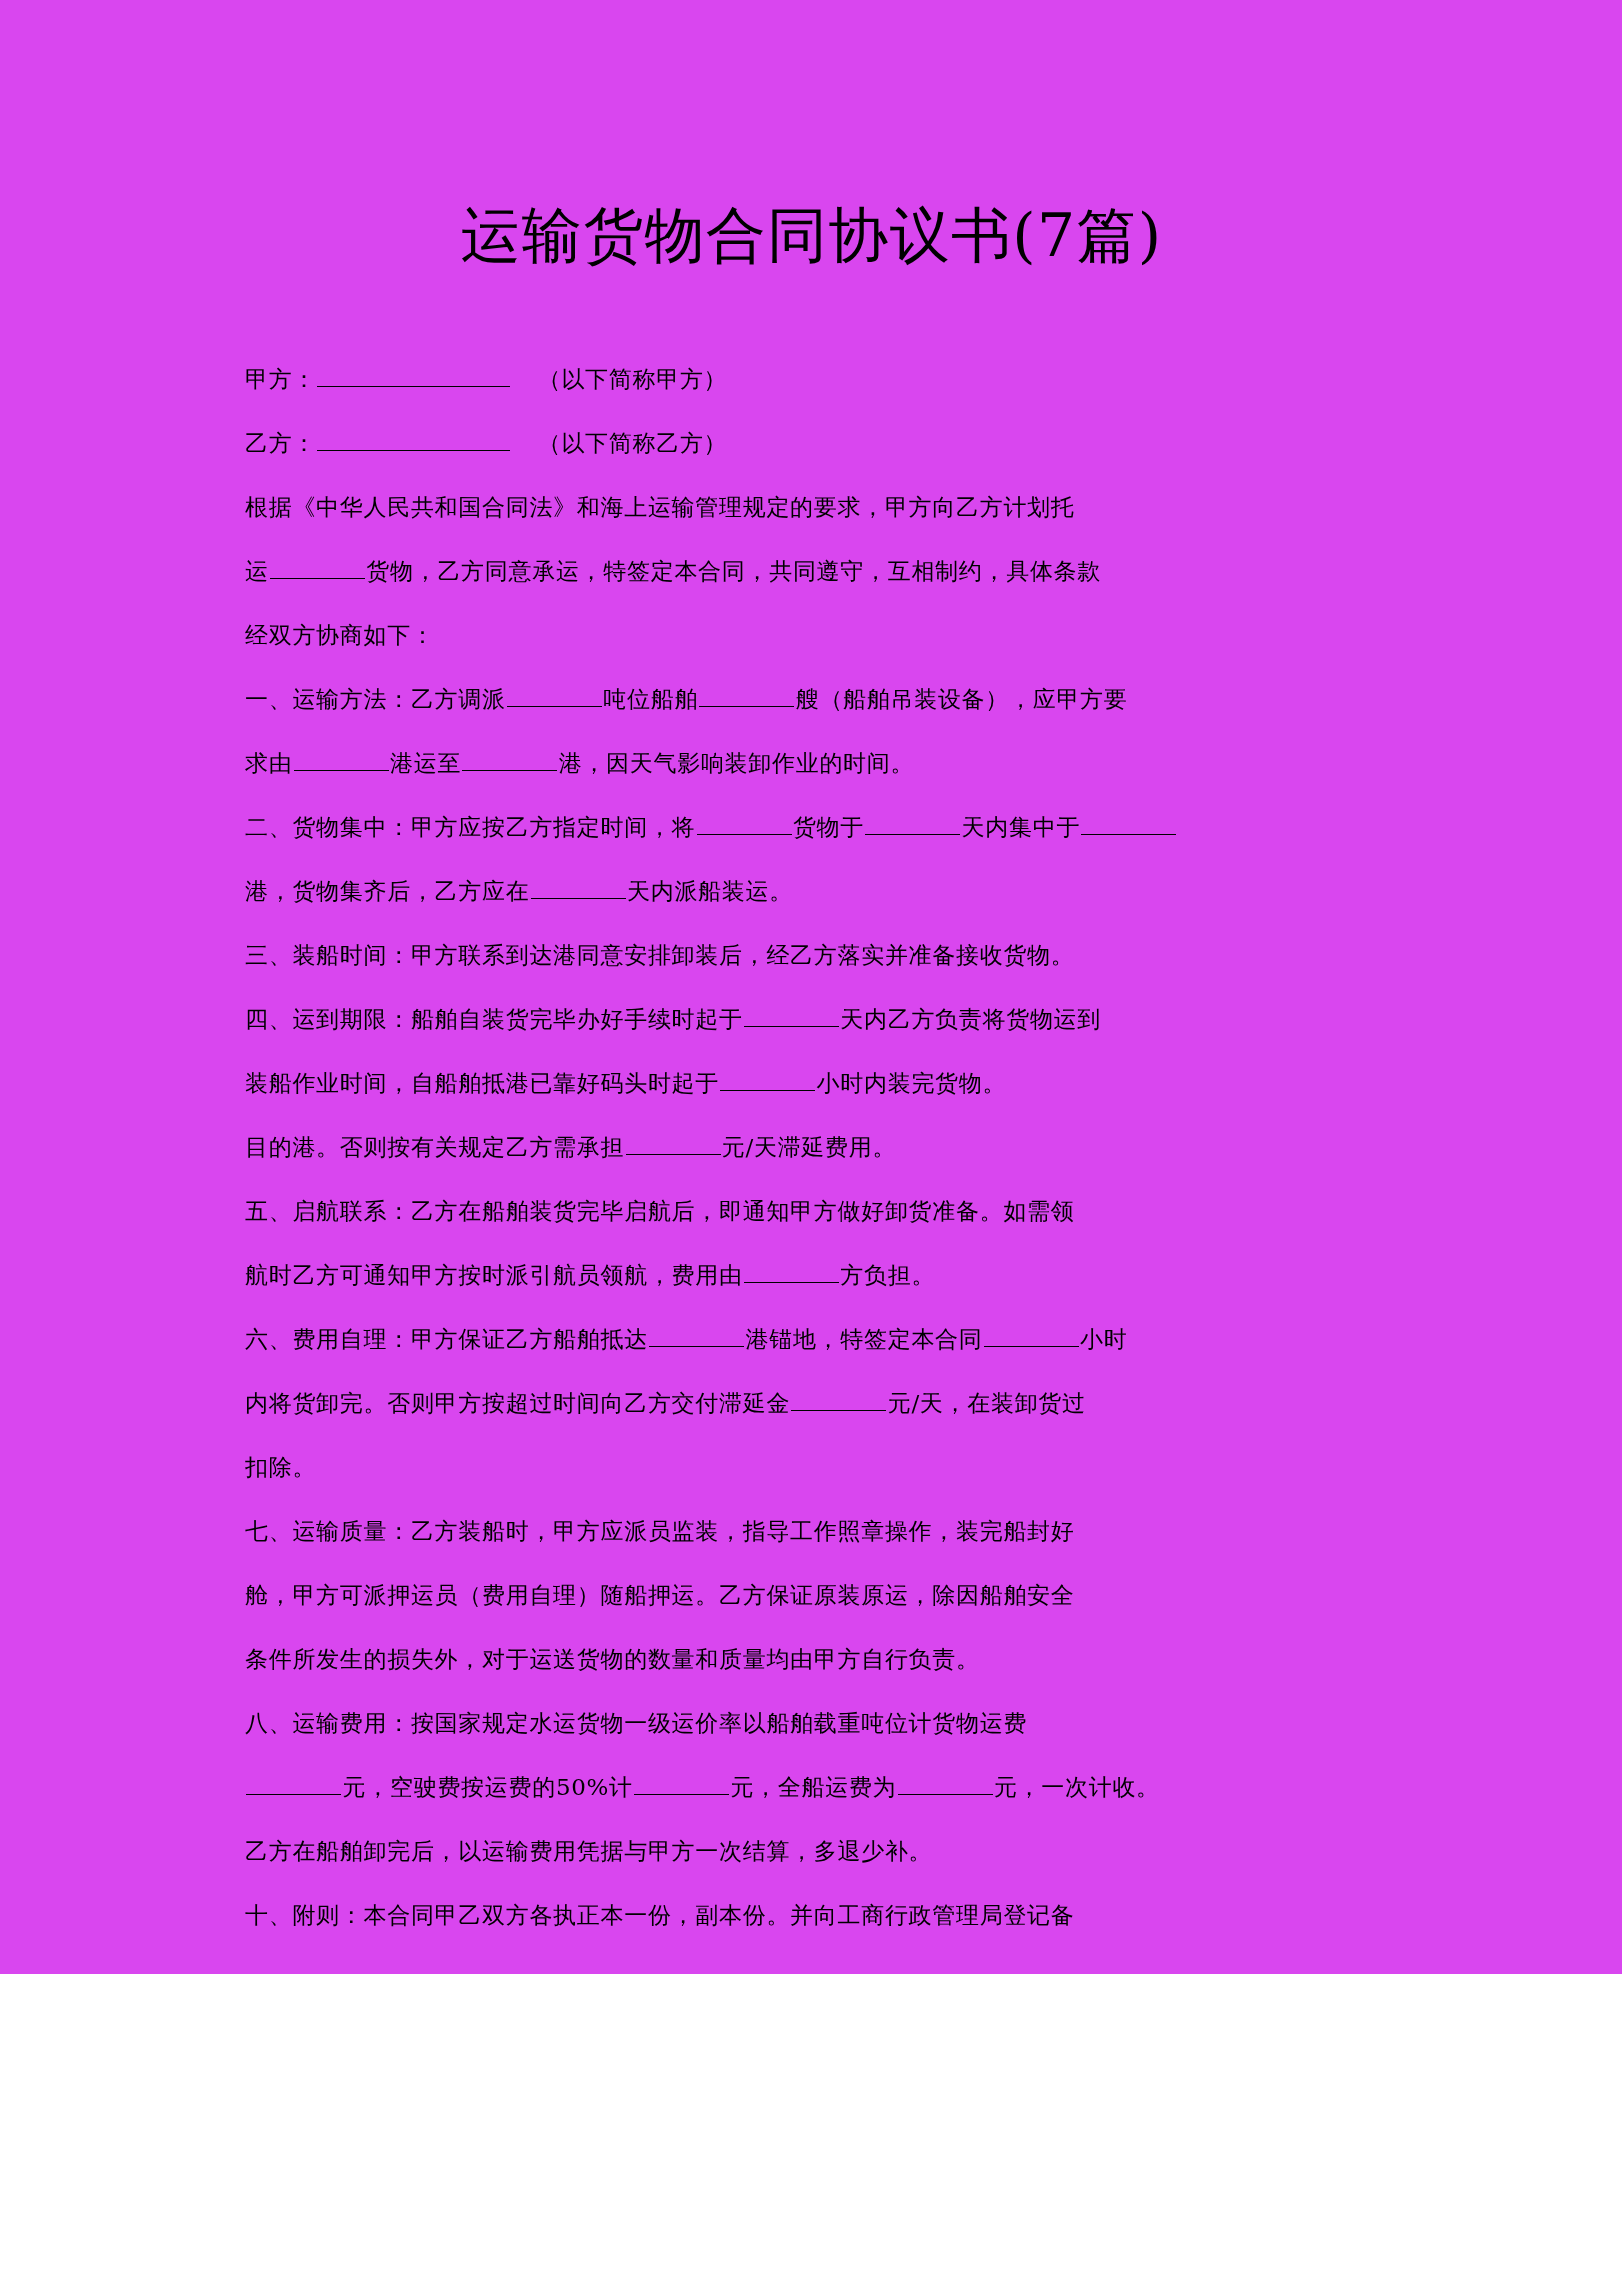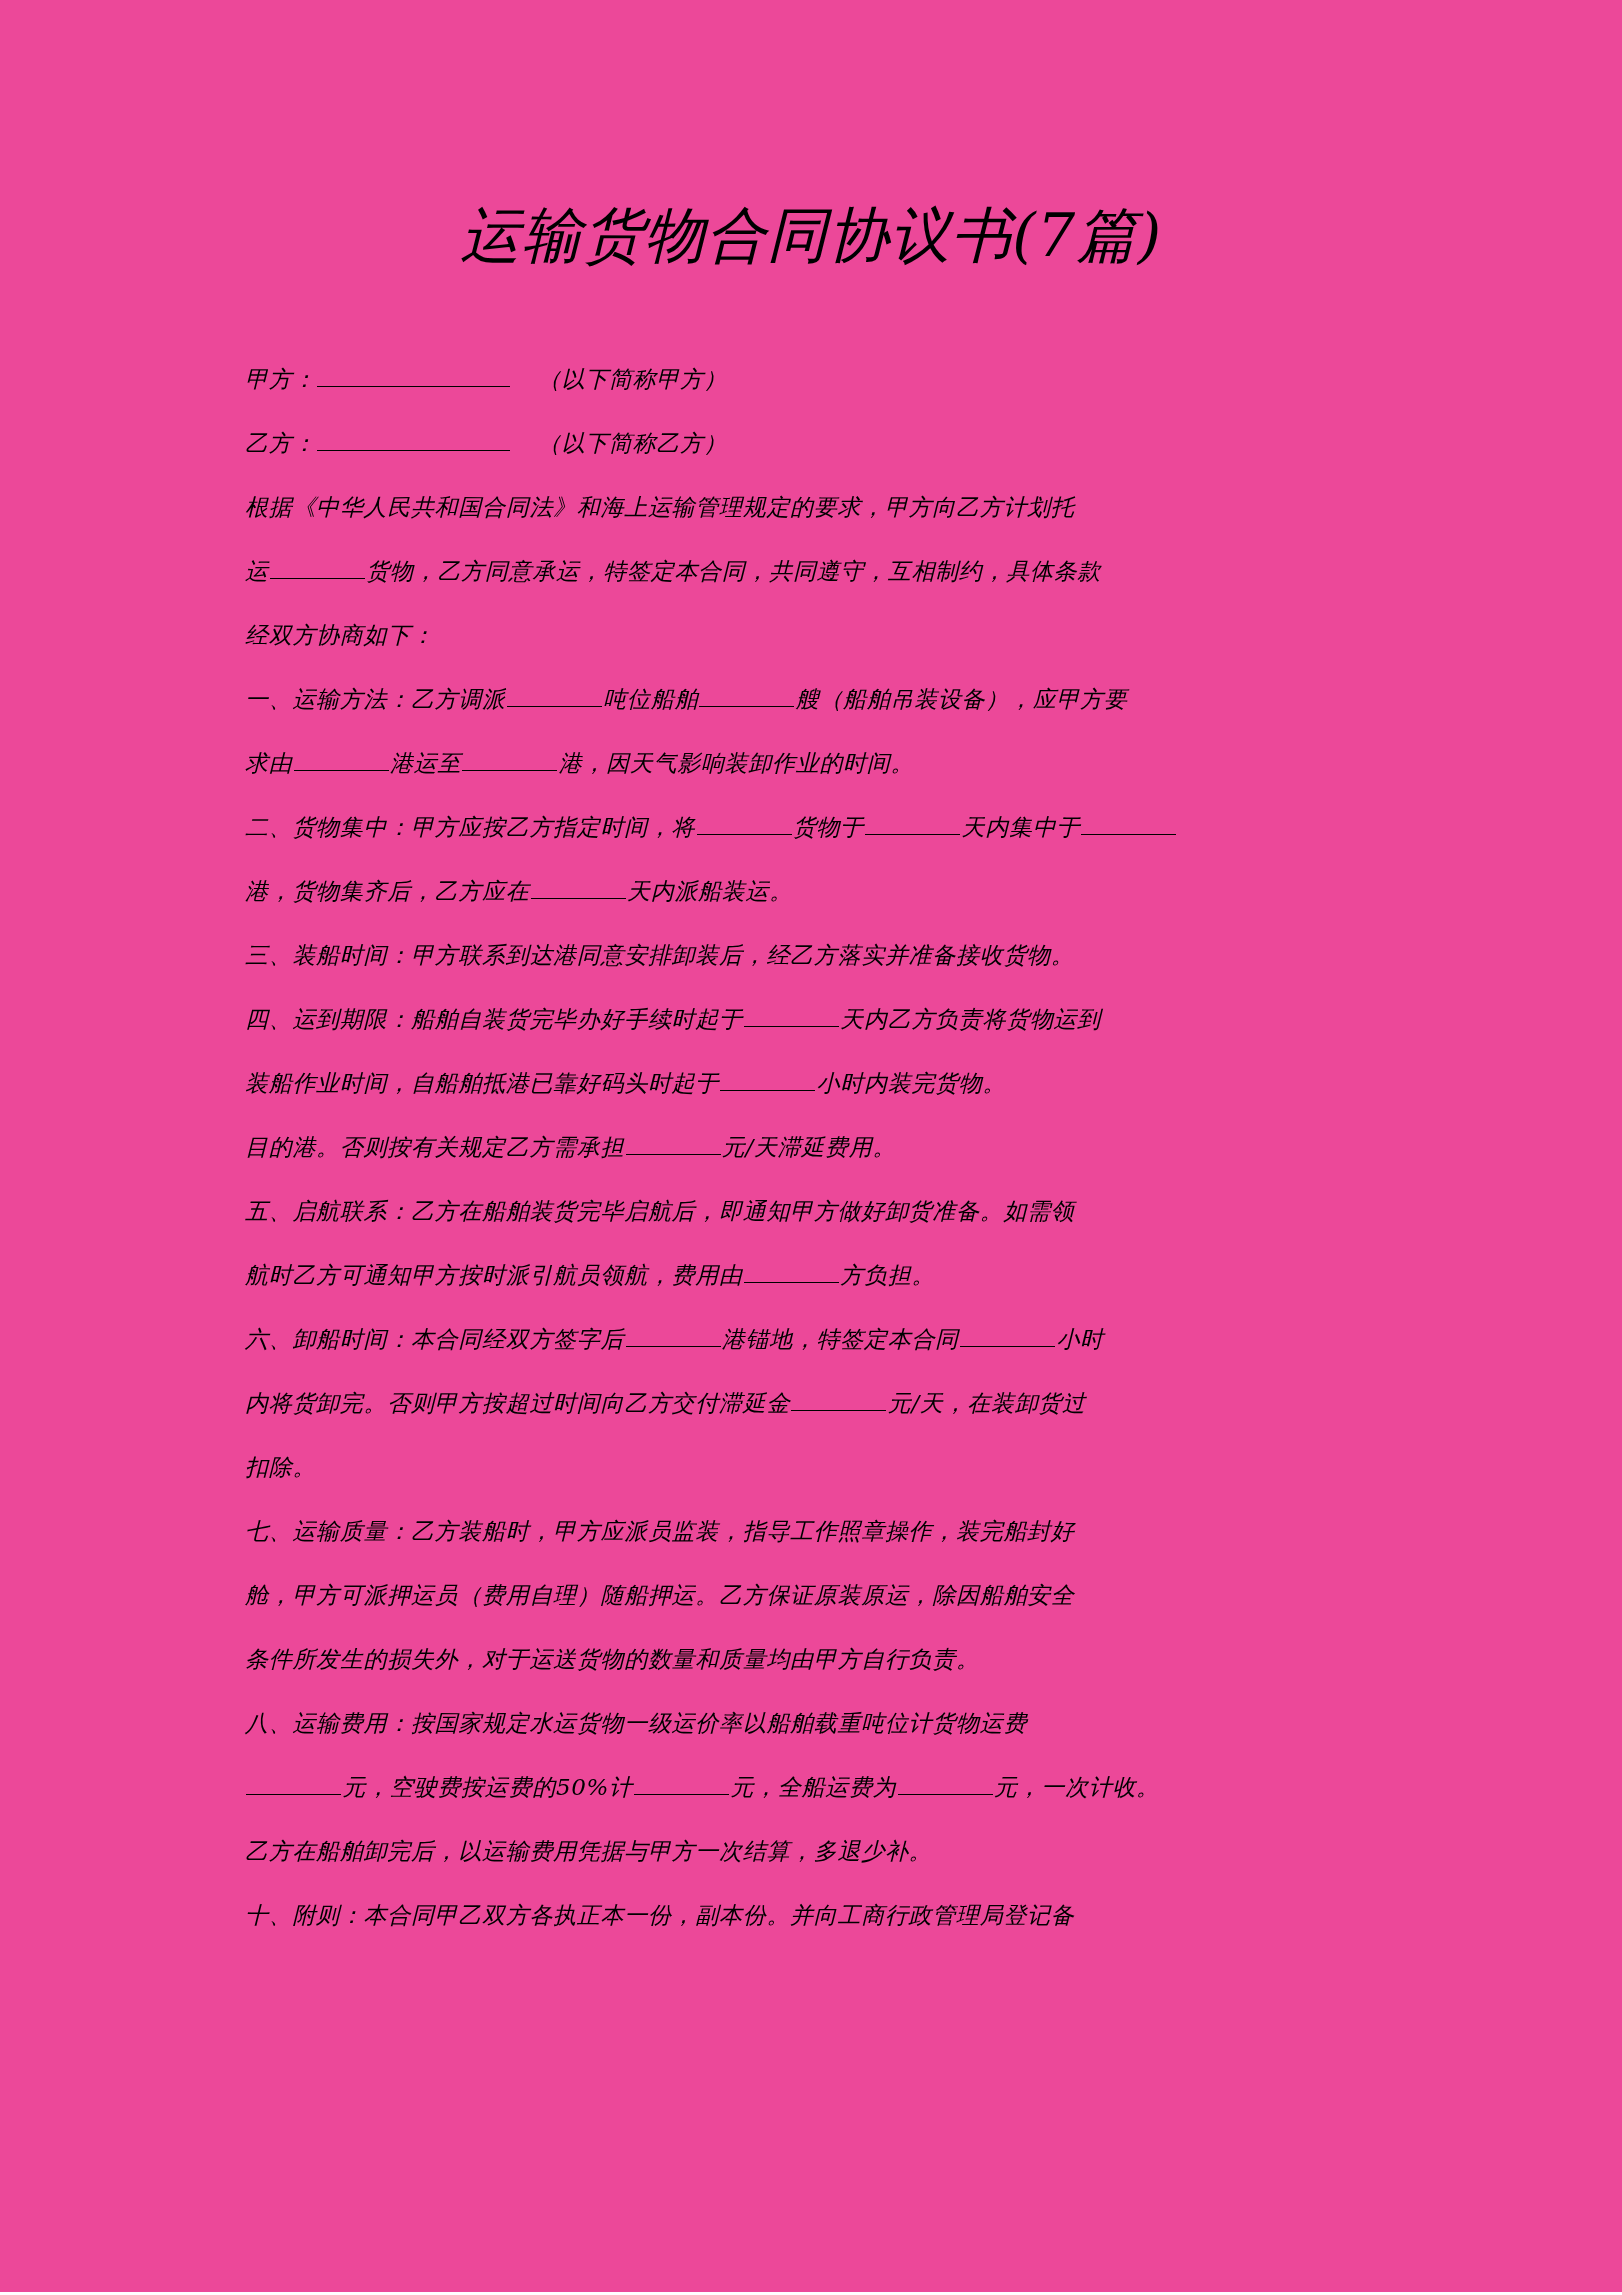--- a/index.html
+++ b/index.html
@@ -1,21 +1,21 @@
 <!DOCTYPE html>
 <html style="font-size:10.5px"><head>
   <meta charset="utf-8">
   <style>
     html, body { margin: 0; padding: 0; background: #ffffff; }
     body {
       width: 1623px; height: 2295px; position: relative; overflow: hidden;
       font-family: "DejaVu Serif", "Liberation Serif", serif;
       color: #000000;
     }
-    .page { position: absolute; left: 0; top: 0; width: 1623px; height: 2292px; background: #ec4899; font-style: italic; }
+    .page { position: absolute; left: 0; top: 0; width: 1623px; height: 1974px; background: #d946ef; }
     .title {
       position: absolute; left: 0; width: 1623px; top: 196px;
       text-align: center; font-size: 60px; line-height: 79px; letter-spacing: 1.3px;
     }
     .body {
       position: absolute; left: 245px; top: 347px; width: 1135px;
     }
     .line {
       height: 64px; line-height: 64px; font-size: 23px; white-space: nowrap;
       letter-spacing: 0.7px;
@@ -48,21 +48,21 @@
         <div class="line"><span>一、运输方法：乙方调派</span><span class="blank short"></span><span>吨位船舶</span><span class="blank short"></span><span>艘（船舶吊装设备），应甲方要</span></div>
         <div class="line"><span>求由</span><span class="blank short"></span><span>港运至</span><span class="blank short"></span><span>港，因天气影响装卸作业的时间。</span></div>
         <div class="line"><span>二、货物集中：甲方应按乙方指定时间，将</span><span class="blank short"></span><span>货物于</span><span class="blank short"></span><span>天内集中于</span><span class="blank short"></span></div>
         <div class="line"><span>港，货物集齐后，乙方应在</span><span class="blank short"></span><span>天内派船装运。</span></div>
         <div class="line"><span>三、装船时间：甲方联系到达港同意安排卸装后，经乙方落实并准备接收货物。</span></div>
         <div class="line"><span>四、运到期限：船舶自装货完毕办好手续时起于</span><span class="blank short"></span><span>天内乙方负责将货物运到</span></div>
         <div class="line"><span>装船作业时间，自船舶抵港已靠好码头时起于</span><span class="blank short"></span><span>小时内装完货物。</span></div>
         <div class="line"><span>目的港。否则按有关规定乙方需承担</span><span class="blank short"></span><span>元/天滞延费用。</span></div>
         <div class="line"><span>五、启航联系：乙方在船舶装货完毕启航后，即通知甲方做好卸货准备。如需领</span></div>
         <div class="line"><span>航时乙方可通知甲方按时派引航员领航，费用由</span><span class="blank short"></span><span>方负担。</span></div>
-        <div class="line"><span>六、卸船时间：本合同经双方签字后</span><span class="blank short"></span><span>港锚地，特签定本合同</span><span class="blank short"></span><span>小时</span></div>
+        <div class="line"><span>六、费用自理：甲方保证乙方船舶抵达</span><span class="blank short"></span><span>港锚地，特签定本合同</span><span class="blank short"></span><span>小时</span></div>
         <div class="line"><span>内将货卸完。否则甲方按超过时间向乙方交付滞延金</span><span class="blank short"></span><span>元/天，在装卸货过</span></div>
         <div class="line"><span>扣除。</span></div>
         <div class="line"><span>七、运输质量：乙方装船时，甲方应派员监装，指导工作照章操作，装完船封好</span></div>
         <div class="line"><span>舱，甲方可派押运员（费用自理）随船押运。乙方保证原装原运，除因船舶安全</span></div>
         <div class="line"><span>条件所发生的损失外，对于运送货物的数量和质量均由甲方自行负责。</span></div>
         <div class="line"><span>八、运输费用：按国家规定水运货物一级运价率以船舶载重吨位计货物运费</span></div>
         <div class="line"><span class="blank short"></span><span>元，空驶费按运费的50%计</span><span class="blank short"></span><span>元，全船运费为</span><span class="blank short"></span><span>元，一次计收。</span></div>
         <div class="line"><span>乙方在船舶卸完后，以运输费用凭据与甲方一次结算，多退少补。</span></div>
         <div class="line"><span>十、附则：本合同甲乙双方各执正本一份，副本份。并向工商行政管理局登记备</span></div>
       </div>

